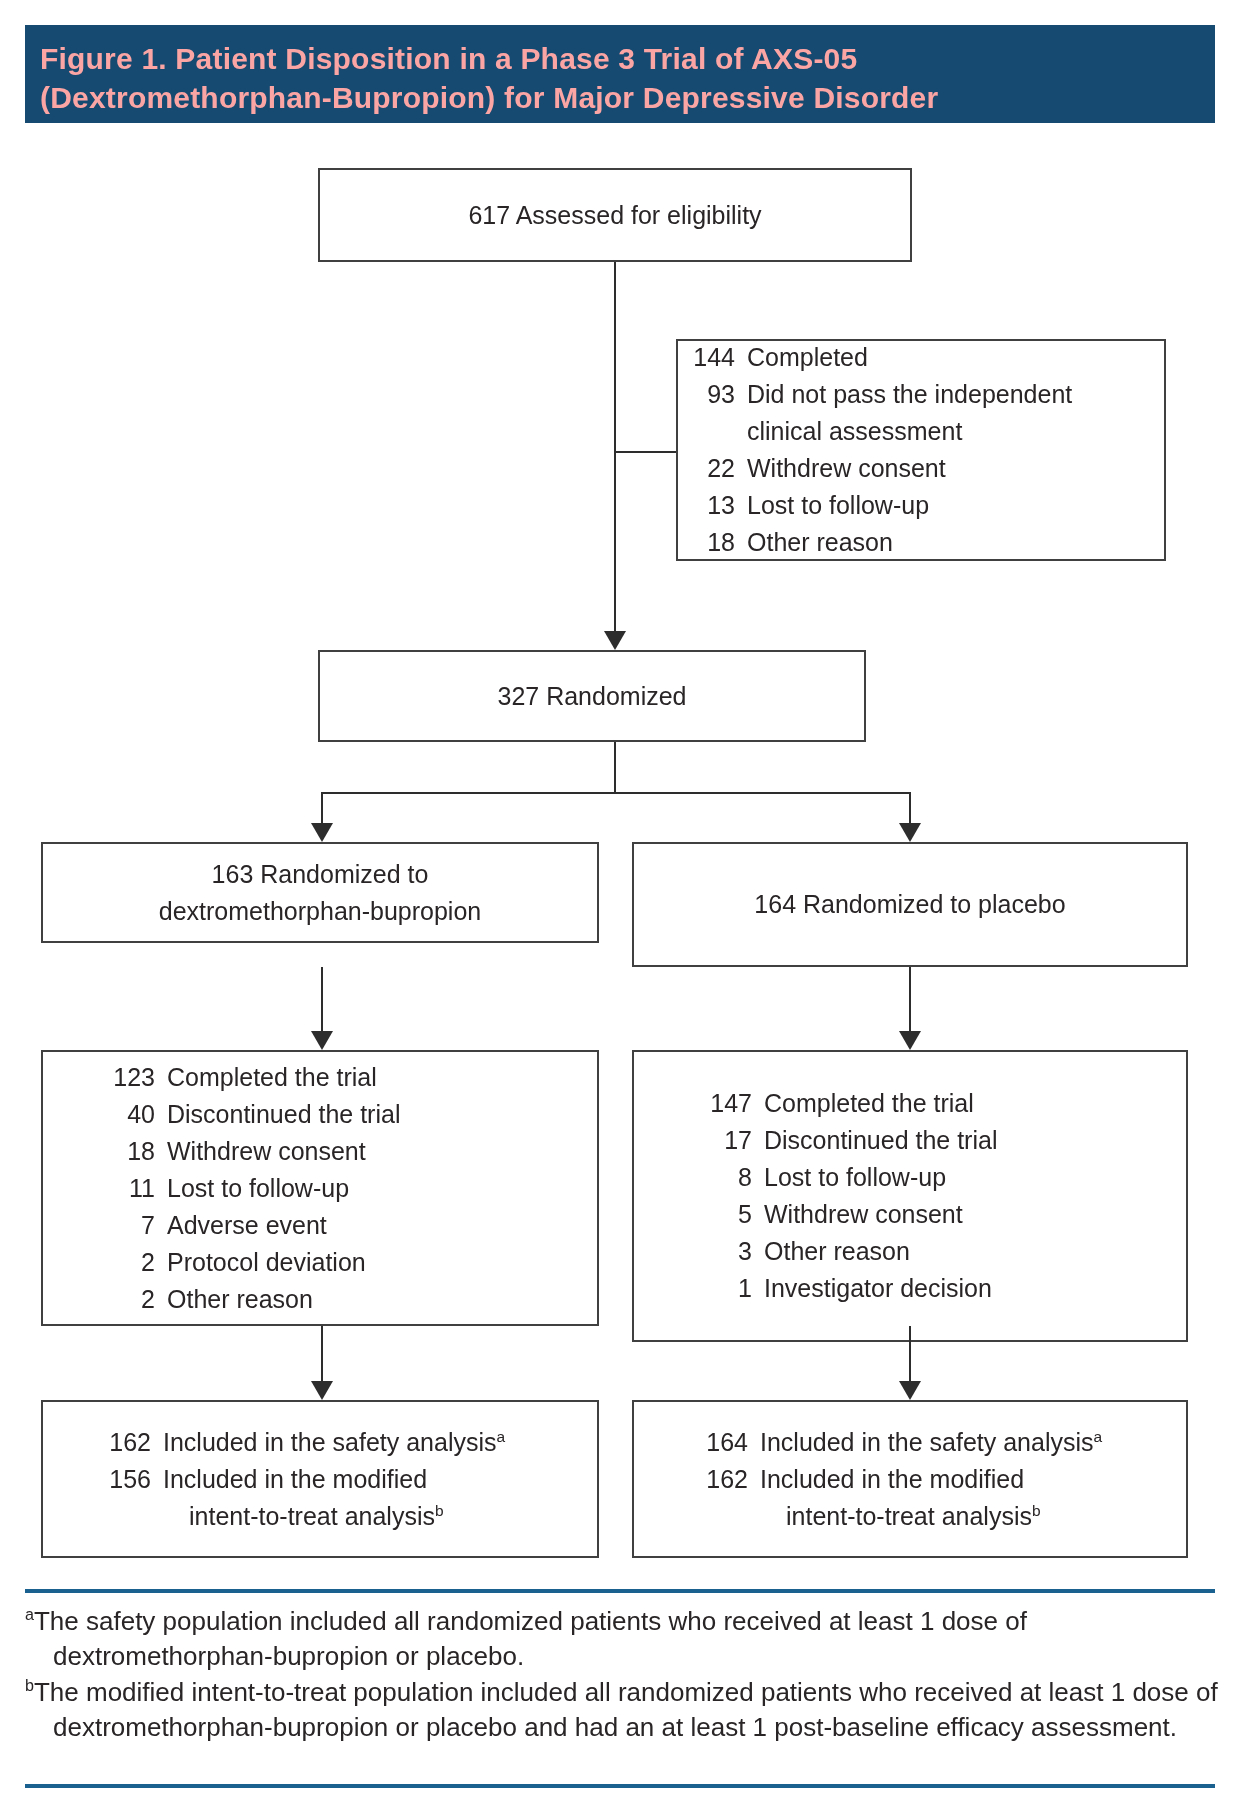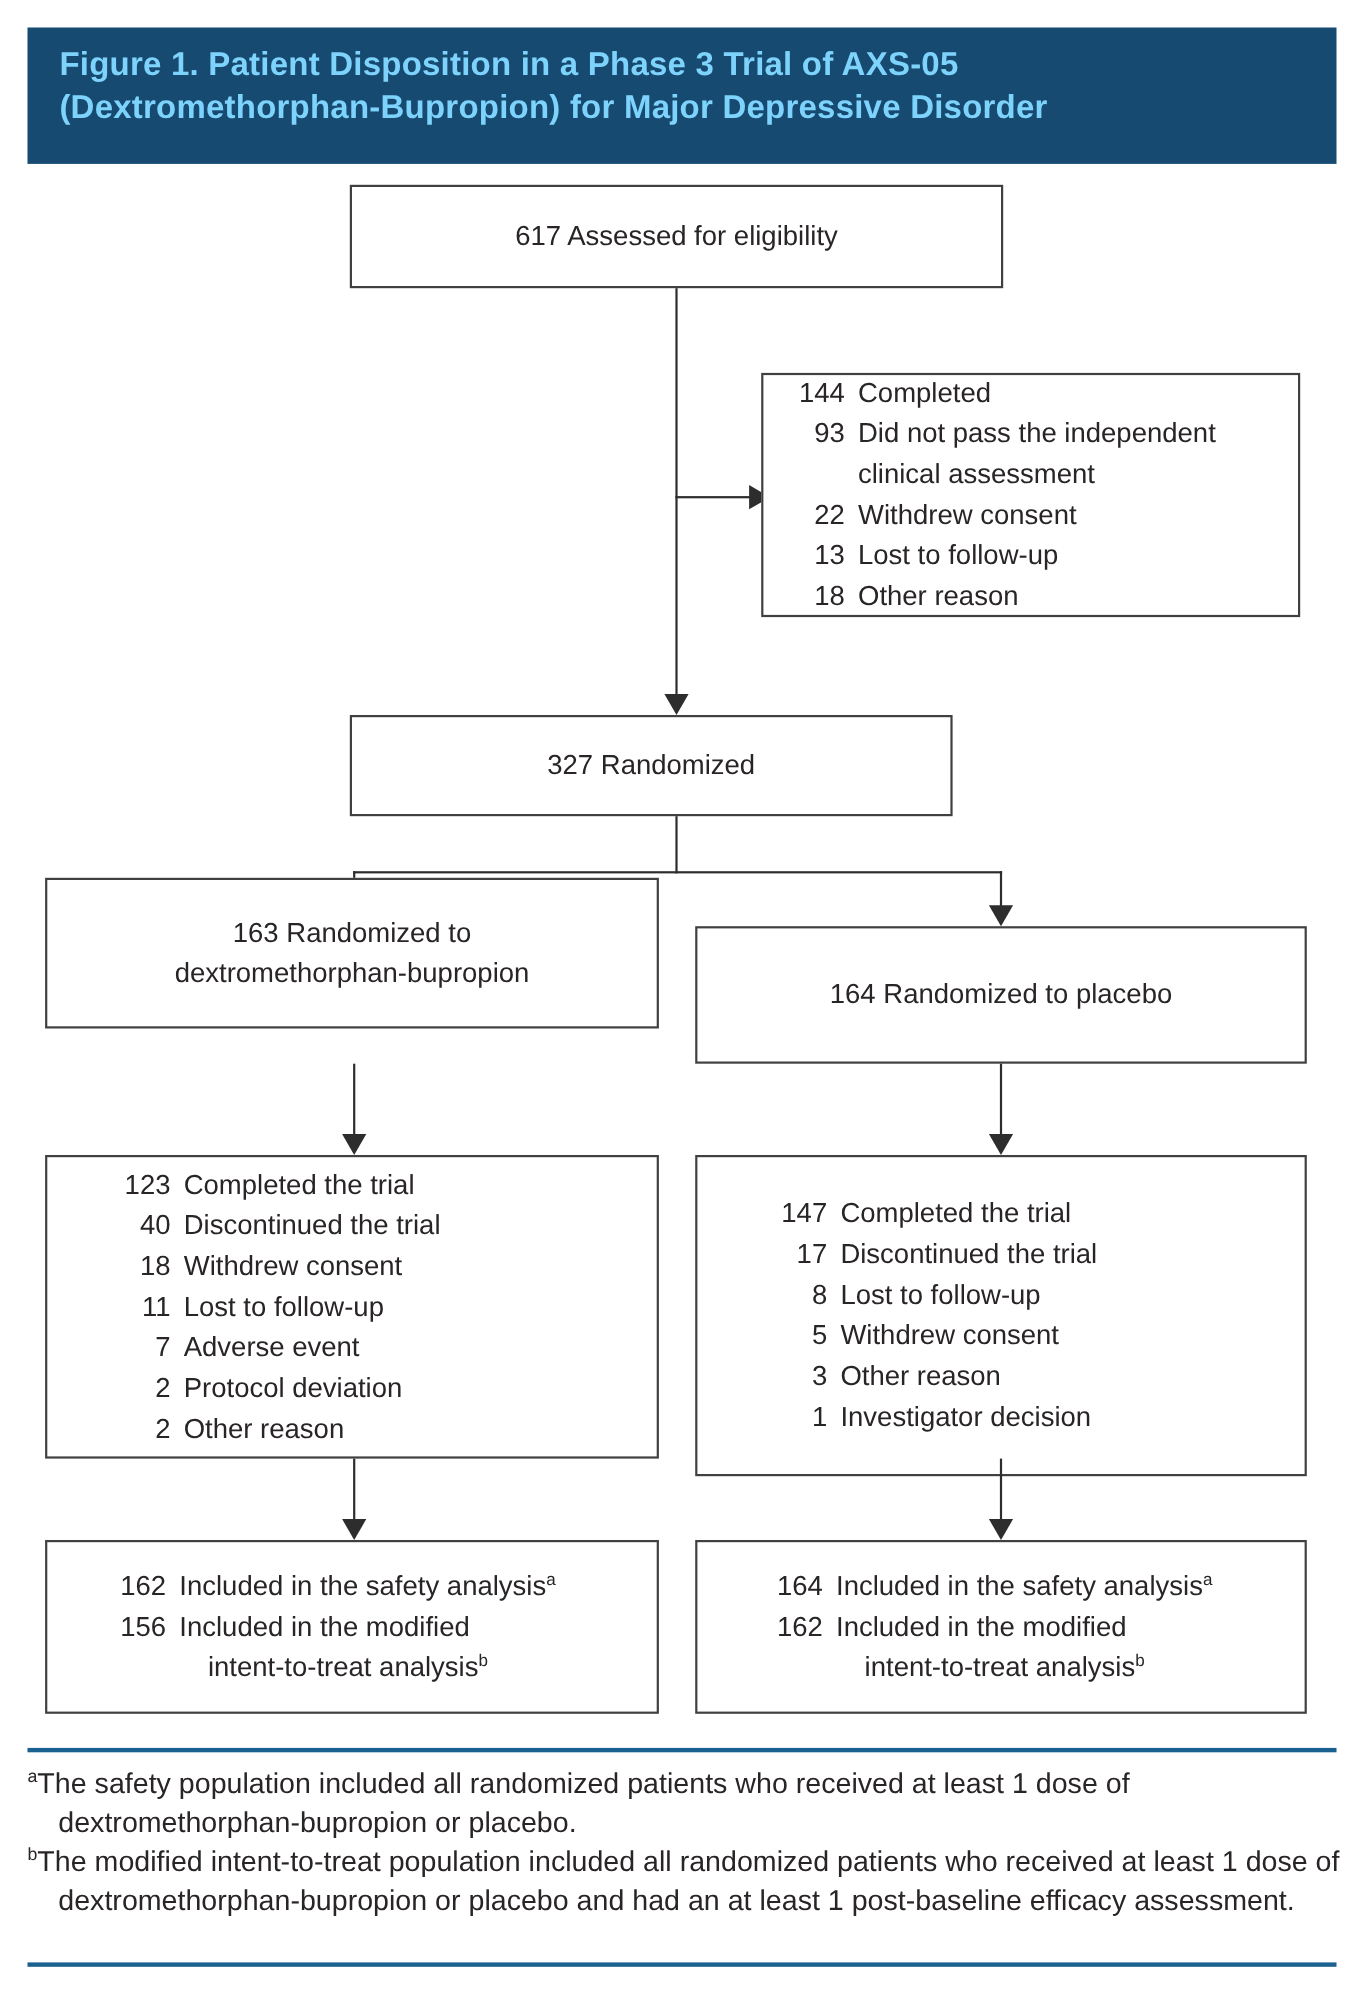--- a/index.html
+++ b/index.html
@@ -6,23 +6,23 @@
   .page{
     position:relative;
     width:1240px;height:1812px;
     background:#ffffff;
     font-family:"Liberation Sans", sans-serif;
     color:#292526;
     overflow:hidden;
   }
   
   .banner{
-    position:absolute;left:25px;top:25px;width:1190px;height:124px;
-    background:#174a70;color:#7dd3fc;
-    box-sizing:border-box;padding:14px 16px 0 29px;
+    position:absolute;left:25px;top:25px;width:1190px;height:98px;
+    background:#174a70;color:#fca5a5;
+    box-sizing:border-box;padding:14px 16px 0 15px;
   }
   .banner .t-line{
     font-size:30px;font-weight:bold;line-height:39px;letter-spacing:.2px;
   }
   
   .box{
     position:absolute;background:#ffffff;
     border:2px solid #404041;box-sizing:border-box;
     font-size:25px;line-height:37px;
     display:flex;flex-direction:column;justify-content:center;
@@ -66,21 +66,21 @@
 
   <div class="box center-txt" style="left:318px;top:168px;width:594px;height:94px;align-items:center;">
     <div><span class="n">617</span> <span>Assessed for eligibility</span></div>
   </div>
 
   <div class="vline" style="left:614px;top:262px;height:369px;"></div>
   <div class="arr-down" style="left:604px;top:631px;"></div>
   <div class="hline" style="left:614px;top:451px;width:68px;"></div>
   <div class="arr-right" style="left:681px;top:441px;"></div>
 
-  <div class="box w-ineligible" style="left:692px;top:339px;width:490px;height:222px;padding:6px 14px 6px 28px;">
+  <div class="box w-ineligible" style="left:676px;top:339px;width:490px;height:222px;padding:6px 14px 6px 11px;">
     <div class="row">
       <span class="num">144</span>
       <span class="lbl">Completed</span>
     </div>
     <div class="row">
       <span class="num">93</span>
       <span class="lbl">Did not pass the independent clinical assessment</span>
     </div>
     <div class="row">
       <span class="num">22</span>
@@ -100,21 +100,21 @@
     <div><span>327</span> <span>Randomized</span></div>
   </div>
 
   <div class="vline" style="left:614px;top:742px;height:52px;"></div>
   <div class="hline" style="left:321px;top:792px;width:590px;"></div>
   <div class="vline" style="left:321px;top:792px;height:33px;"></div>
   <div class="vline" style="left:909px;top:792px;height:33px;"></div>
   <div class="arr-down" style="left:311px;top:823px;"></div>
   <div class="arr-down" style="left:899px;top:823px;"></div>
 
-  <div class="box center-txt" style="left:41px;top:798px;width:558px;height:137px;">
+  <div class="box center-txt" style="left:41px;top:842px;width:558px;height:101px;">
     <div>163 Randomized to</div>
     <div>dextromethorphan-bupropion</div>
   </div>
   <div class="box center-txt" style="left:632px;top:842px;width:556px;height:125px;justify-content:center;">
     <div>164 Randomized to placebo</div>
   </div>
 
   <div class="vline" style="left:321px;top:967px;height:65px;"></div>
   <div class="vline" style="left:909px;top:967px;height:65px;"></div>
   <div class="arr-down" style="left:311px;top:1031px;"></div>

